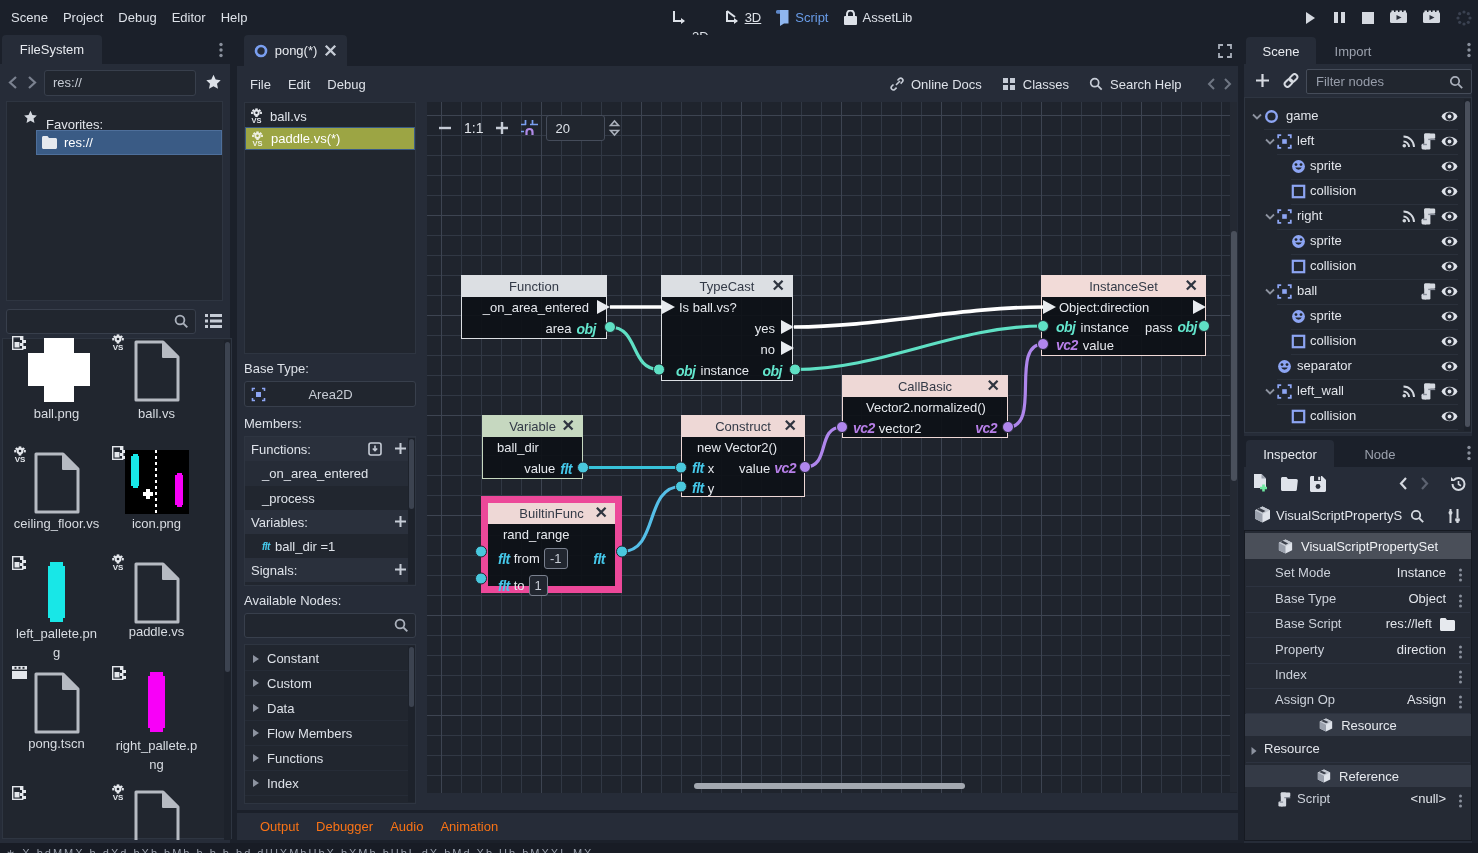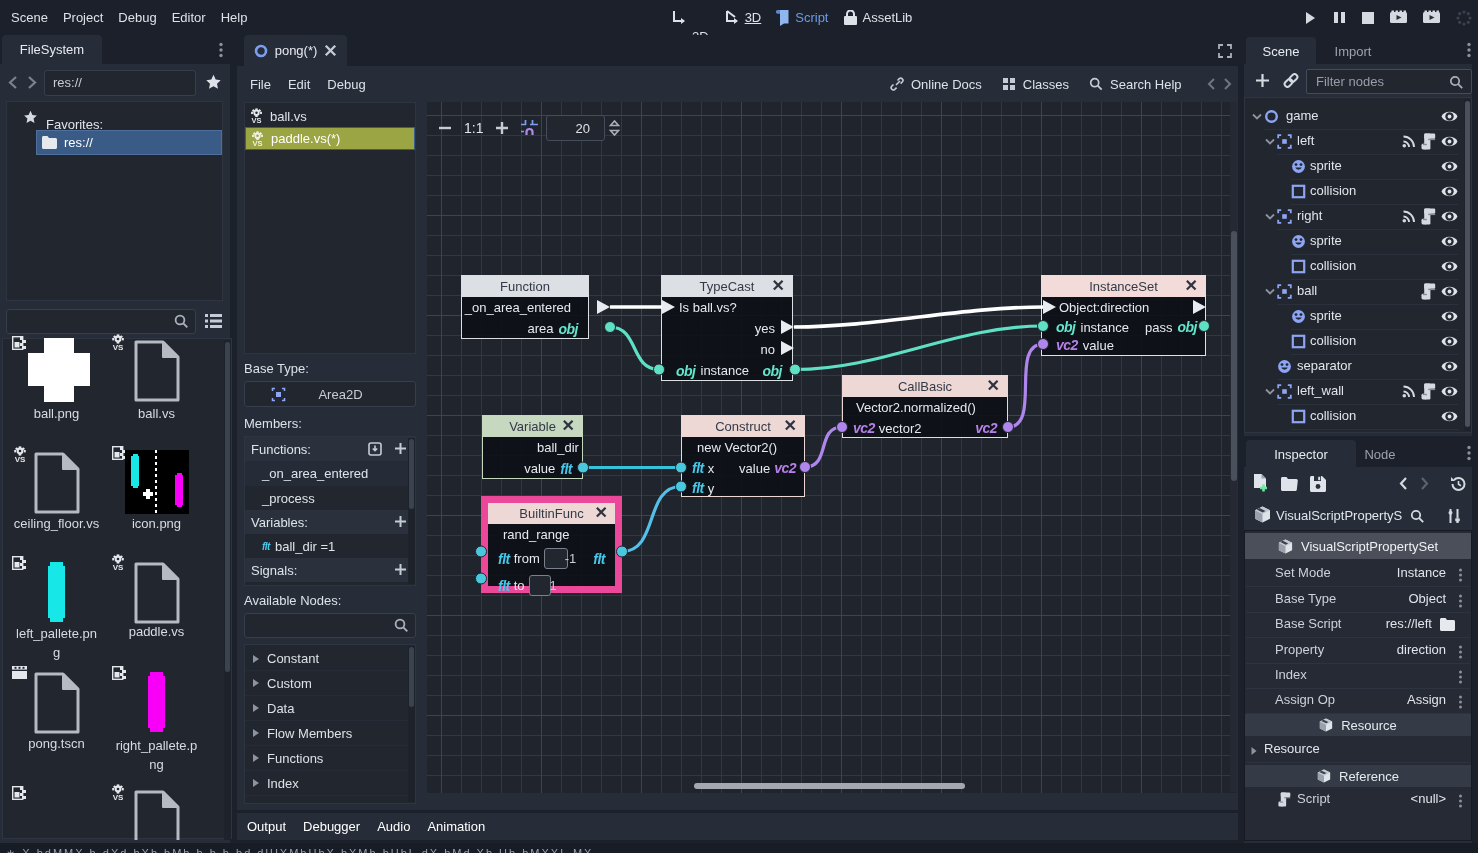--- a/index.html
+++ b/index.html
@@ -7,21 +7,21 @@
  font-family:"Liberation Sans",sans-serif;font-size:13px;color:#dfe3ea;}
 .abs{position:absolute;}
 .row{display:flex;align-items:center;}
 svg{display:block;}
 
 .panel{background:#262c38;}
 .well{background:#21262f;border:1px solid #2e3541;}
 .tab{position:absolute;top:0;height:29px;display:flex;align-items:center;justify-content:center;
  color:#9ba1ad;font-size:13px;}
 .tab.active{background:#262c38;color:#e8ebf0;border-radius:4px 4px 0 0;}
-.inp{background:#21262f;border:1px solid #383f4c;border-radius:3px;color:#c7ccd5;padding-left:20px;}
+.inp{background:#21262f;border:1px solid #383f4c;border-radius:3px;color:#c7ccd5;}
 .hsep{position:absolute;height:1px;background:#313845;}
 
 .gnode{position:absolute;background:rgba(13,17,23,0.92);}
 .gtitle{height:21px;display:flex;align-items:center;justify-content:center;
  color:#333a47;font-size:13px;position:relative;}
 .gtitle .x{position:absolute;right:7px;top:0px;color:#2f3540;font-size:16px;font-weight:bold;}
 .grow{height:21px;display:flex;align-items:center;color:#e6e9ee;font-size:13px;padding:0 8px;}
 .plbl{font-size:14px;font-weight:bold;font-style:italic;letter-spacing:-0.5px;}
 .c-flt{color:#45c8ea;}
 .c-obj{color:#63e6cd;}
@@ -489,21 +489,21 @@
   <div class="row nrow" style="height:25px;">Custom</div>
   <div class="row nrow" style="height:25px;">Data</div>
   <div class="row nrow" style="height:25px;">Flow Members</div>
   <div class="row nrow" style="height:25px;">Functions</div>
   <div class="row nrow" style="height:25px;">Index</div>
 </div>
 <div class="abs" style="left:408px;top:646px;width:7px;height:156px;background:#1d222b;">
     <div class="abs" style="left:1px;top:1px;width:5px;height:60px;background:#3c4350;border-radius:3px;"></div>
   </div>
 
-<div class="abs row" style="left:237px;top:813px;width:1001px;height:27px;background:#262c38;gap:17px;padding-left:10px;color:#ffffff;">
+<div class="abs row" style="left:237px;top:813px;width:1001px;height:27px;background:#262c38;gap:17px;padding-left:23px;color:#f97316;">
   <span>Output</span>
     <span>Debugger</span>
     <span>Audio</span>
     <span>Animation</span>
 </div>
 
 <div class="abs" style="left:427px;top:102px;width:810px;height:691px;background-color:#1f242d;
  background-image:
   linear-gradient(#3d4451 1px,transparent 1px),linear-gradient(90deg,#3d4451 1px,transparent 1px),
   linear-gradient(#313844 1px,transparent 1px),linear-gradient(90deg,#313844 1px,transparent 1px);
@@ -530,61 +530,61 @@
   <span style="width:8px;"></span>
   <div class="inp row" style="width:59px;height:26px;border-color:#454c5a;">
       <span style="margin-left:8px;color:#dde1e8;">20</span>
     </div>
   <svg style="margin-left:3px;" width="13" height="18" viewBox="0 0 13 18">
       <path d="M2.5 6.5L6.5 2l4 4.5z" fill="none" stroke="#aab0bb" stroke-width="1.6"></path>
       <path d="M2.5 11.5l4 4.5 4-4.5z" fill="none" stroke="#aab0bb" stroke-width="1.6"></path>
     </svg>
 </div>
 
-<div class="gnode" style="left:461px;top:275px;width:128px;height:64px;border:1px solid #dcdfe3;">
+<div class="gnode" style="left:461px;top:275px;width:146px;height:64px;border:1px solid #dcdfe3;">
   <div class="gtitle" style="background:#dcdfe3;">Function</div>
   <div class="grow" style="justify-content:flex-end;padding-right:17px;">_on_area_entered</div>
   <div class="grow" style="justify-content:flex-end;padding-right:10px;gap:5px;">area <span class="plbl c-obj">obj</span></div>
 </div>
 <div class="gnode" style="left:661px;top:275px;width:132px;height:106px;border:1px solid #dcdfe3;">
   <div class="gtitle" style="background:#dcdfe3;">TypeCast<span class="x">✕</span></div>
   <div class="grow" style="padding-left:17px;">Is ball.vs?</div>
   <div class="grow" style="justify-content:flex-end;padding-right:17px;">yes</div>
   <div class="grow" style="justify-content:flex-end;padding-right:17px;">no</div>
   <div class="grow" style="padding-left:14px;gap:5px;"><span class="plbl c-obj">obj</span> instance<span style="flex:1"></span><span class="plbl c-obj" style="margin-right:2px;">obj</span></div>
 </div>
 <div class="gnode" style="left:1041px;top:275px;width:165px;height:81px;border:1px solid #f2dbd8;">
   <div class="gtitle" style="background:#f2dbd8;">InstanceSet<span class="x">✕</span></div>
   <div class="grow" style="padding-left:17px;">Object:direction</div>
   <div class="grow" style="height:18px;padding-left:14px;gap:5px;"><span class="plbl c-obj">obj</span> instance<span style="flex:1"></span>pass <span class="plbl c-obj" style="margin-right:0;">obj</span></div>
   <div class="grow" style="height:18px;padding-left:14px;gap:5px;"><span class="plbl c-vc2">vc2</span> value</div>
 </div>
 <div class="gnode" style="left:482px;top:415px;width:101px;height:64px;border:1px solid #c6d8c0;">
   <div class="gtitle" style="background:#c6d8c0;">Variable<span class="x">✕</span></div>
-  <div class="grow" style="padding-left:14px;margin-left:40px;">ball_dir</div>
+  <div class="grow" style="padding-left:14px;">ball_dir</div>
   <div class="grow" style="justify-content:flex-end;padding-right:10px;gap:5px;">value <span class="plbl c-flt">flt</span></div>
 </div>
 <div class="gnode" style="left:681px;top:415px;width:124px;height:82px;border:1px solid #eed8d6;">
   <div class="gtitle" style="background:#eed8d6;">Construct<span class="x">✕</span></div>
   <div class="grow" style="padding-left:15px;">new Vector2()</div>
   <div class="grow" style="height:20px;padding-left:10px;gap:4px;"><span class="plbl c-flt">flt</span> x<span style="flex:1"></span>value <span class="plbl c-vc2" style="margin-right:0;">vc2</span></div>
   <div class="grow" style="height:20px;padding-left:10px;gap:4px;"><span class="plbl c-flt">flt</span> y</div>
 </div>
 <div class="gnode" style="left:481px;top:496px;width:141px;height:97px;border:7px solid #ec4899;">
   <div class="gtitle" style="background:#eed8d6;">BuiltinFunc<span class="x">✕</span></div>
   <div class="grow" style="padding-left:15px;">rand_range</div>
   <div class="grow" style="height:27px;padding-left:10px;gap:4px;"><span class="plbl c-flt">flt</span> from
     <span class="inp" style="display:inline-block;width:24px;height:21px;line-height:20px;text-align:center;border-color:#79808e;">-1</span>
     <span style="flex:1"></span><span class="plbl c-flt" style="margin-right:2px;">flt</span></div>
   <div class="grow" style="height:27px;padding-left:10px;gap:4px;"><span class="plbl c-flt">flt</span> to
     <span class="inp" style="display:inline-block;width:19px;height:21px;line-height:20px;text-align:center;border-color:#79808e;">1</span></div>
 </div>
 <div class="gnode" style="left:842px;top:375px;width:166px;height:63px;border:1px solid #eed8d6;">
   <div class="gtitle" style="background:#eed8d6;">CallBasic<span class="x">✕</span></div>
-  <div class="grow" style="padding-left:13px;">Vector2.normalized()</div>
+  <div class="grow" style="padding-left:23px;">Vector2.normalized()</div>
   <div class="grow" style="height:20px;padding-left:10px;gap:4px;"><span class="plbl c-vc2">vc2</span> vector2<span style="flex:1"></span><span class="plbl c-vc2" style="margin-right:2px;">vc2</span></div>
 </div>
 
 <svg class="abs" style="left:427px;top:102px;" width="810" height="691" viewBox="0 0 810 691" fill="none">
   <path d="M183 205 L236 205" stroke="#fff" stroke-width="3.6"></path>
   <path d="M367 225 C450 225 534 205 617 205" stroke="#fff" stroke-width="3.6"></path>
   <path d="M183 225 C212 225 203 267.5 232 267.5" stroke="#5fe0c4" stroke-width="3.2"></path>
   <path d="M368 267.5 C455 267.5 529 224 616 224" stroke="#5fe0c4" stroke-width="3.2"></path>
   <path d="M156 365.5 L254 365.5" stroke="#38c2d9" stroke-width="3.2"></path>
   <path d="M195 449.5 C232 449.5 217 384.5 254 384.5" stroke="#55bfe8" stroke-width="3.2"></path>
@@ -880,21 +880,21 @@
     <path d="M0.5 7.5C2.8 1.3 14.2 1.3 16.5 7.5 14.2 13.7 2.8 13.7 0.5 7.5z" fill="#dfe3ea"></path>
     <circle cx="8.5" cy="7.5" r="4.2" fill="#252a34"></circle>
     <circle cx="8.5" cy="7.5" r="1.9" fill="#dfe3ea"></circle>
   </svg>
 <div class="hsep" style="left:1291px;top:429px;width:167px;background:#2b313c;"></div>
 <div class="abs" style="left:1464px;top:99px;width:7px;height:332px;background:#1d222b;">
     <div class="abs" style="left:1px;top:2px;width:5px;height:326px;background:#4a505c;border-radius:3px;"></div>
   </div>
 
 <div class="abs panel" style="left:1244px;top:467px;width:228px;height:376px;"></div>
-<div class="tab active" style="left:1246px;top:440px;width:110px;">Inspector</div>
+<div class="tab active" style="left:1246px;top:440px;width:88px;">Inspector</div>
 <div class="tab" style="left:1350px;top:440px;width:60px;">Node</div>
 <svg class="abs" style="left:1466px;top:445px;" width="6" height="16" viewBox="0 0 6 16">
     <g fill="#8a909c">
       <circle cx="3" cy="2.5" r="1.7"></circle>
       <circle cx="3" cy="8" r="1.7"></circle>
       <circle cx="3" cy="13.5" r="1.7"></circle>
     </g>
   </svg>
 
 <svg class="abs" style="left:1253px;top:474px;" width="16" height="18" viewBox="0 0 16 18">

